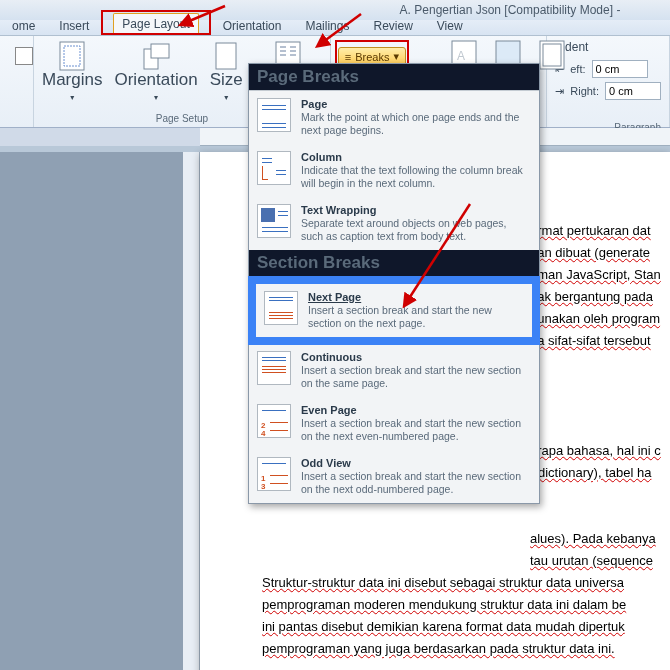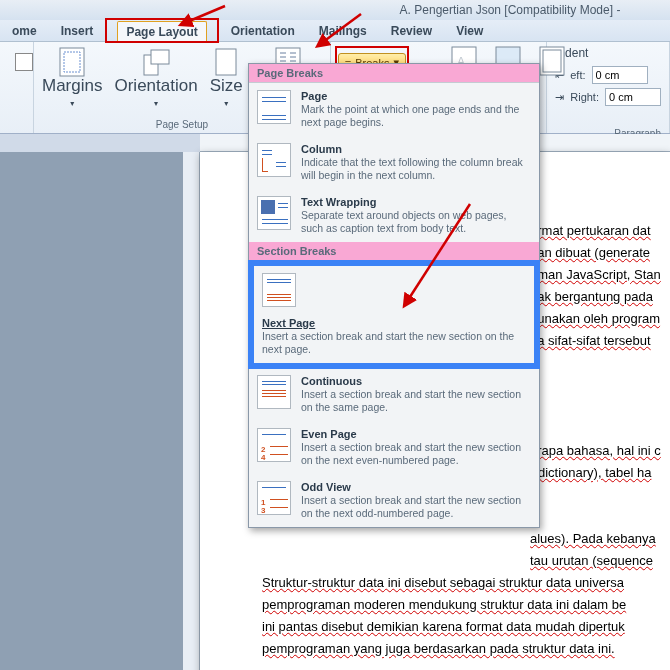--- a/index.html
+++ b/index.html
@@ -1,20 +1,20 @@
 <!DOCTYPE html>
 <html><head>
 <meta charset="utf-8">
 <style>
   * { box-sizing: border-box; margin: 0; padding: 0; font-family: "Segoe UI", Tahoma, sans-serif; }
   body { width: 670px; height: 670px; overflow: hidden; background: #b8c8d8; position: relative; }
   
   .titlebar { height: 20px; background: linear-gradient(#e8eef5, #d5e2f0); text-align: center; font-size: 12px; line-height: 20px; color: #4a5a6a; white-space: nowrap; padding-left: 350px; }
   
-  .tabs { height: 22px; background: linear-gradient(#e5edf7, #d8e4f2); display: flex; align-items: center; padding-left: 0; border-bottom: 1px solid #b0c0d0; font-weight: bold; }
+  .tabs { height: 16px; background: linear-gradient(#e5edf7, #d8e4f2); display: flex; align-items: flex-end; padding-left: 0; border-bottom: 1px solid #b0c0d0; }
   .tab { font-size: 12px; color: #3a4a5a; padding: 3px 12px 2px; cursor: pointer; }
   .tab.active { background: #f5f7fa; border: 1px solid #e0a020; border-bottom: none; border-radius: 2px 2px 0 0; }
   .tab-highlight { border: 2px solid #d00000; border-radius: 0; padding: 1px 10px 0px; }
   
   .ribbon { height: 92px; background: linear-gradient(#f4f8fc, #e8eff7); display: flex; border-bottom: 1px solid #a0b0c8; }
   .group { border-right: 1px solid #c8d4e0; display: flex; flex-direction: column; padding: 2px 4px 0; }
   .group-body { display: flex; flex: 1; align-items: flex-start; gap: 4px; }
   .group-label { font-size: 10px; color: #5a6a7a; text-align: center; padding: 2px 0 3px; }
   .btn-lg { display: flex; flex-direction: column; align-items: center; gap: 2px; padding: 2px 4px; cursor: pointer; }
   .btn-lg .icn { width: 32px; height: 32px; display: flex; align-items: center; justify-content: center; }
@@ -34,23 +34,23 @@
   .ruler-main { flex: 1; background: #f0f4f8; border-bottom: 1px solid #a0b0c0; position: relative; }
   
   .workspace { position: absolute; top: 152px; left: 0; right: 0; bottom: 0; background: #8fa0b3; }
   .vruler { position: absolute; left: 183px; top: 0; width: 17px; height: 100%; background: #e8eef5; border-right: 1px solid #a0b0c0; }
   .page { position: absolute; left: 200px; top: 0; width: 470px; height: 600px; background: white; box-shadow: 0 2px 8px rgba(0,0,0,0.3); padding: 70px 0 0 62px; }
   .doc-text { font-size: 13px; line-height: 18px; color: #000; font-family: Calibri, sans-serif; }
   .doc-text p { margin-bottom: 4px; }
   .u { text-decoration: underline; text-decoration-color: #d00000; text-decoration-style: wavy; text-decoration-thickness: 1px; }
   
   .dropdown { position: absolute; left: 248px; top: 63px; width: 292px; background: #f2f4f6; border: 1px solid #8a98a8; box-shadow: 2px 3px 7px rgba(0,0,0,0.35); z-index: 100; }
-  .dd-section-hdr { background: #f9a8d4; border-bottom: 1px solid #c4cbd2; padding: 3px 8px; font-size: 11px; font-weight: bold; color: #5a6a7a; }
+  .dd-section-hdr { background: #0f172a; border-bottom: 1px solid #c4cbd2; padding: 3px 8px; font-size: 17px; font-weight: bold; color: #5a6a7a; }
   .dd-item { display: flex; gap: 10px; padding: 7px 8px; cursor: pointer; }
-  .dd-item.highlighted { border: 6px solid #3b82f6; margin: -1px; position: relative; z-index: 1; flex-direction: column; }
+  .dd-item.highlighted { border: 8px solid #3b82f6; margin: -1px; position: relative; z-index: 1; }
   .dd-icon { width: 34px; height: 34px; flex-shrink: 0; border: 1px solid #b0b8c0; background: white; position: relative; }
   .dd-icon .pgl { position: absolute; background: #3a70c0; height: 1px; }
   .dd-icon .pgt { position: absolute; background: #d05020; height: 1px; }
   .dd-text-block { flex: 1; }
   .dd-title { font-size: 11px; font-weight: bold; color: #2a3a4a; }
   .dd-desc { font-size: 10.5px; color: #5a6a7a; line-height: 13px; margin-top: 1px; }
   
   .arrow-annot { position: absolute; z-index: 200; pointer-events: none; }
   .arrow-svg { overflow: visible; }
   

